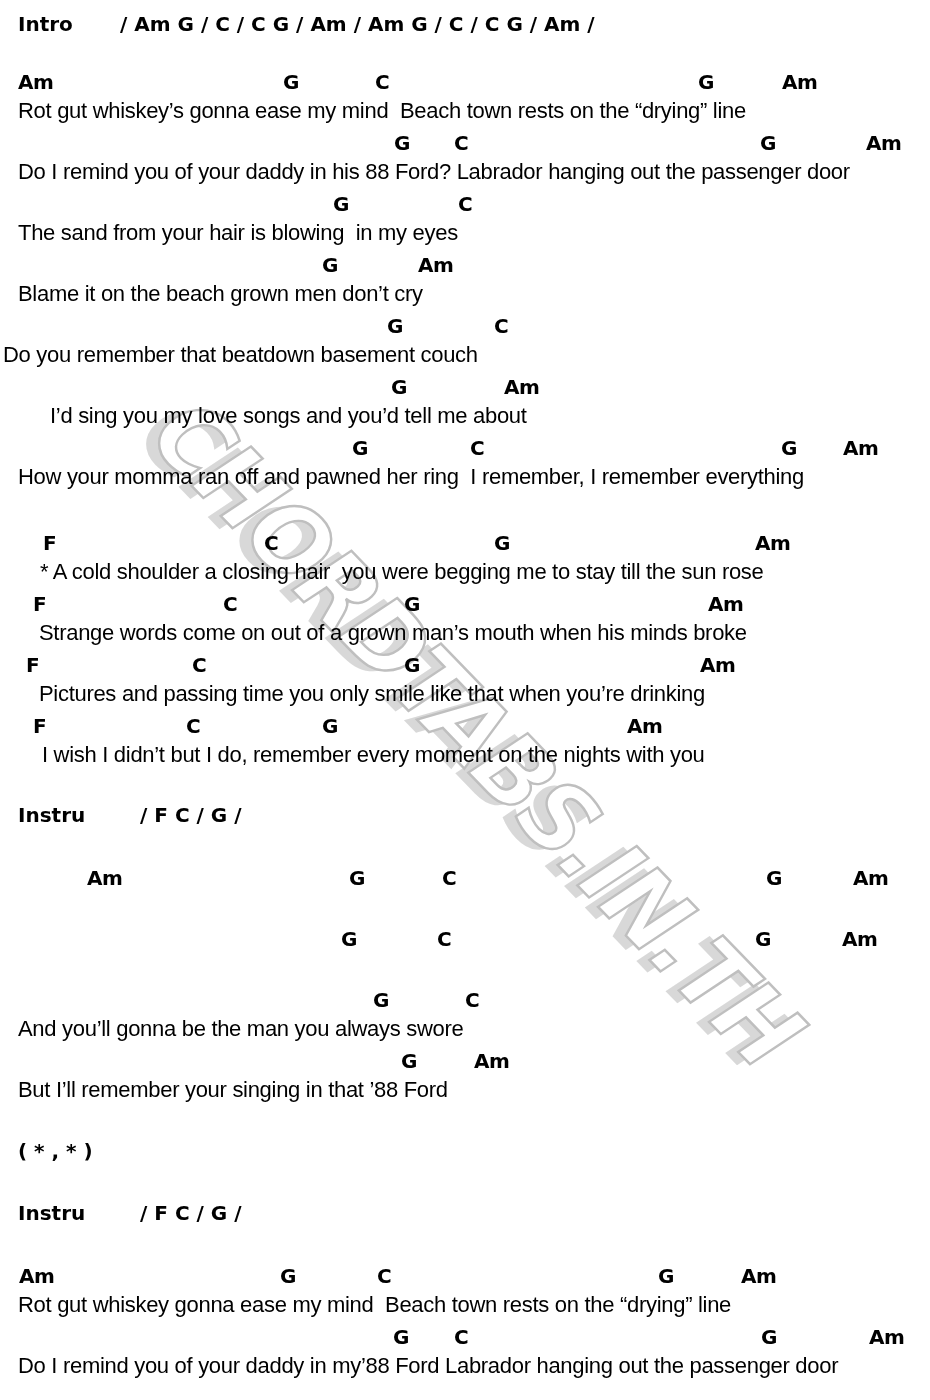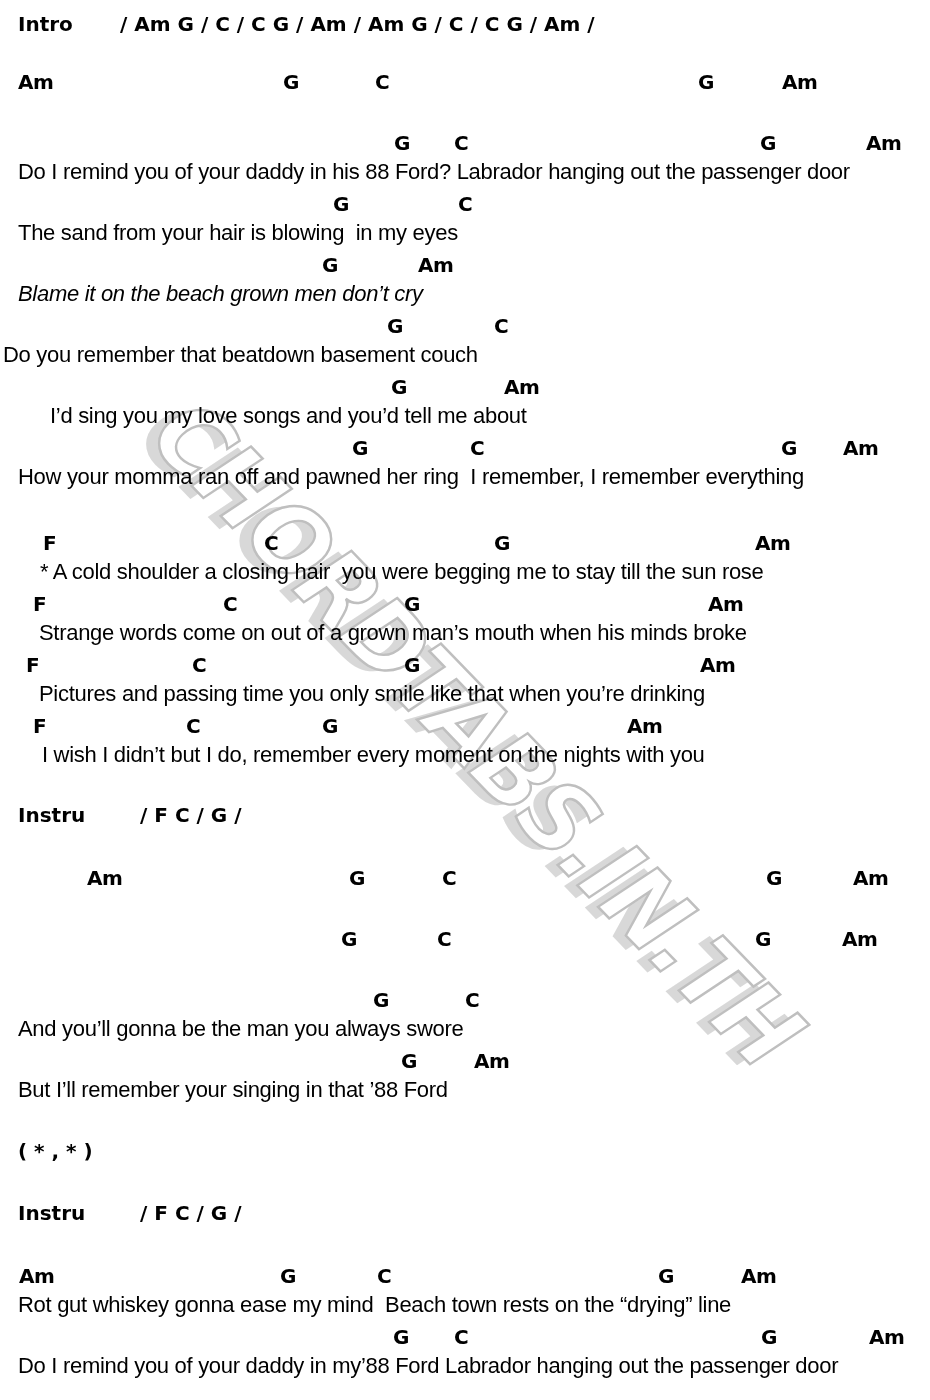--- a/index.html
+++ b/index.html
@@ -63,37 +63,38 @@
     <div class="wm-text">CHORDTABS.IN.TH</div>
   </div>
   <div id="content-layer">
       <div class="row hdr" style="top: 12px;"><span class="hdr-label">Intro</span><span class="hdr-chords" style="left: 120px;">/ Am G / C / C G / Am / Am G / C / C G / Am /</span></div>
       <div class="row pair" style="top: 70px;">
         <span class="chord" style="left: 18px;">Am</span>
         <span class="chord" style="left: 283px;">G</span>
         <span class="chord" style="left: 375px;">C</span>
         <span class="chord" style="left: 698px;">G</span>
         <span class="chord" style="left: 782px;">Am</span>
+        <div class="lyric" style="left: 18px;">Rot gut whiskey’s gonna ease my mind  Beach town rests on the “drying” line</div>
       </div>
       <div class="row pair" style="top: 131px;">
         <span class="chord" style="left: 394px;">G</span>
         <span class="chord" style="left: 454px;">C</span>
         <span class="chord" style="left: 760px;">G</span>
         <span class="chord" style="left: 866px;">Am</span>
         <div class="lyric" style="left: 18px;">Do I remind you of your daddy in his 88 Ford? Labrador hanging out the passenger door</div>
       </div>
       <div class="row pair" style="top: 192px;">
         <span class="chord" style="left: 333px;">G</span>
         <span class="chord" style="left: 458px;">C</span>
         <div class="lyric" style="left: 18px;">The sand from your hair is blowing  in my eyes</div>
       </div>
       <div class="row pair" style="top: 253px;">
         <span class="chord" style="left: 322px;">G</span>
         <span class="chord" style="left: 418px;">Am</span>
-        <div class="lyric" style="left: 18px; font-style: italic;">Blame it on the beach grown men don’t cry</div>
+        <div class="lyric" style="left: 18px;">Blame it on the beach grown men don’t cry</div>
       </div>
       <div class="row pair" style="top: 314px;">
         <span class="chord" style="left: 387px;">G</span>
         <span class="chord" style="left: 494px;">C</span>
         <div class="lyric" style="left: 3px;">Do you remember that beatdown basement couch</div>
       </div>
       <div class="row pair" style="top: 375px;">
         <span class="chord" style="left: 391px;">G</span>
         <span class="chord" style="left: 504px;">Am</span>
         <div class="lyric" style="left: 18px; margin-left: 32px;">I’d sing you my love songs and you’d tell me about</div>

